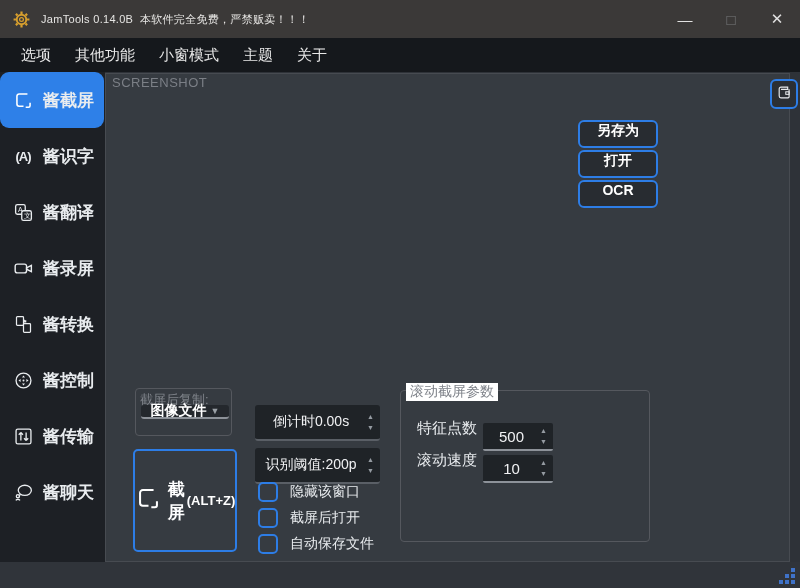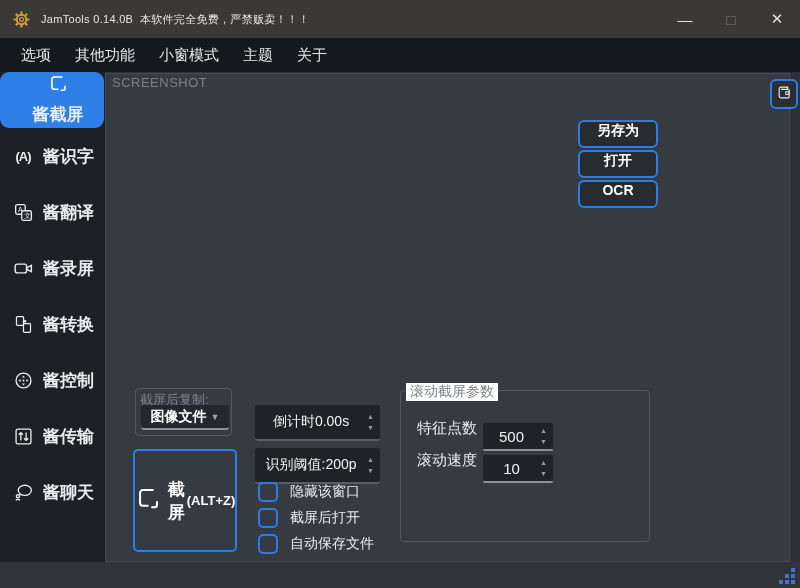--- a/index.html
+++ b/index.html
@@ -18,42 +18,42 @@
   .winbtn.close{font-size:15px;}
   
   .menubar{position:absolute;left:0;top:38px;width:800px;height:34px;background:#15181c;
            display:flex;align-items:center;padding-left:9px;box-sizing:border-box;}
   .menu-item{padding:0 12px;font-size:15px;color:#e8e8e8;line-height:34px;}
   
   .sidebar{position:absolute;left:0;top:72px;width:105px;height:490px;background:#1d2025;}
   .sb-item{position:absolute;left:0;width:104px;height:56px;display:flex;align-items:center;
            padding-left:12px;box-sizing:border-box;gap:9px;color:#e9ecef;}
   .sb-item .lbl{font-size:17px;font-weight:700;white-space:nowrap;}
-  .sb-item.active{background:#2e80e8;border-radius:9px;flex-direction:column;}
+  .sb-item.active{background:#2e80e8;border-radius:9px;}
   .sb-ico{width:22px;height:22px;display:flex;align-items:center;justify-content:center;flex:none;}
   .sb-ico svg{display:block;}
   .ocr-glyph{font-size:13px;font-weight:700;color:#e9ecef;letter-spacing:-1px;}
   
   .groupbox{position:absolute;left:105px;top:73px;width:685px;height:489px;
             background:#363b41;border:1px solid #474b51;box-sizing:border-box;}
   .group-title{position:absolute;left:112px;top:75px;font-size:13px;color:#7b7f86;letter-spacing:.5px;}
   
   .wallet-btn{position:absolute;left:770px;top:79px;width:28px;height:30px;background:#2b2f34;
               border:2px solid #2d7de6;border-radius:6px;box-sizing:border-box;
               display:flex;align-items:center;justify-content:center;}
   
   .act-btn{position:absolute;left:578px;width:80px;height:28px;background:#282c31;
            border:2px solid #2d7de6;border-radius:6px;box-sizing:border-box;
            display:flex;justify-content:center;
            color:#fff;font-size:14px;font-weight:700;}
   
   .copy-group{position:absolute;left:135px;top:388px;width:97px;height:48px;
               border:1px solid #55585e;border-radius:4px;box-sizing:border-box;}
   .copy-label{position:absolute;left:140px;top:391px;font-size:13px;color:#7f838a;}
-  .dropdown{position:absolute;left:141px;top:405px;width:88px;height:25px;background:#24282d;
+  .dropdown{position:absolute;left:141px;top:405px;width:88px;height:14px;background:#24282d;
             border-bottom:2px solid #8d9299;border-radius:3px;box-sizing:border-box;
             display:flex;align-items:center;justify-content:center;gap:4px;}
   .dropdown .val{color:#fff;font-size:14px;font-weight:700;}
   .dropdown .arr{color:#9aa0a6;font-size:9px;}
   
   .spinbox{position:absolute;left:255px;width:125px;height:36px;background:#1f2327;
            border-bottom:2px solid #5a5f66;border-radius:3px;box-sizing:border-box;
            display:flex;align-items:center;}
   .spinbox .val{flex:1;text-align:center;color:#f0f1f3;font-size:14px;}
   .spin-arrows{display:flex;flex-direction:column;gap:4px;padding-right:6px;}

